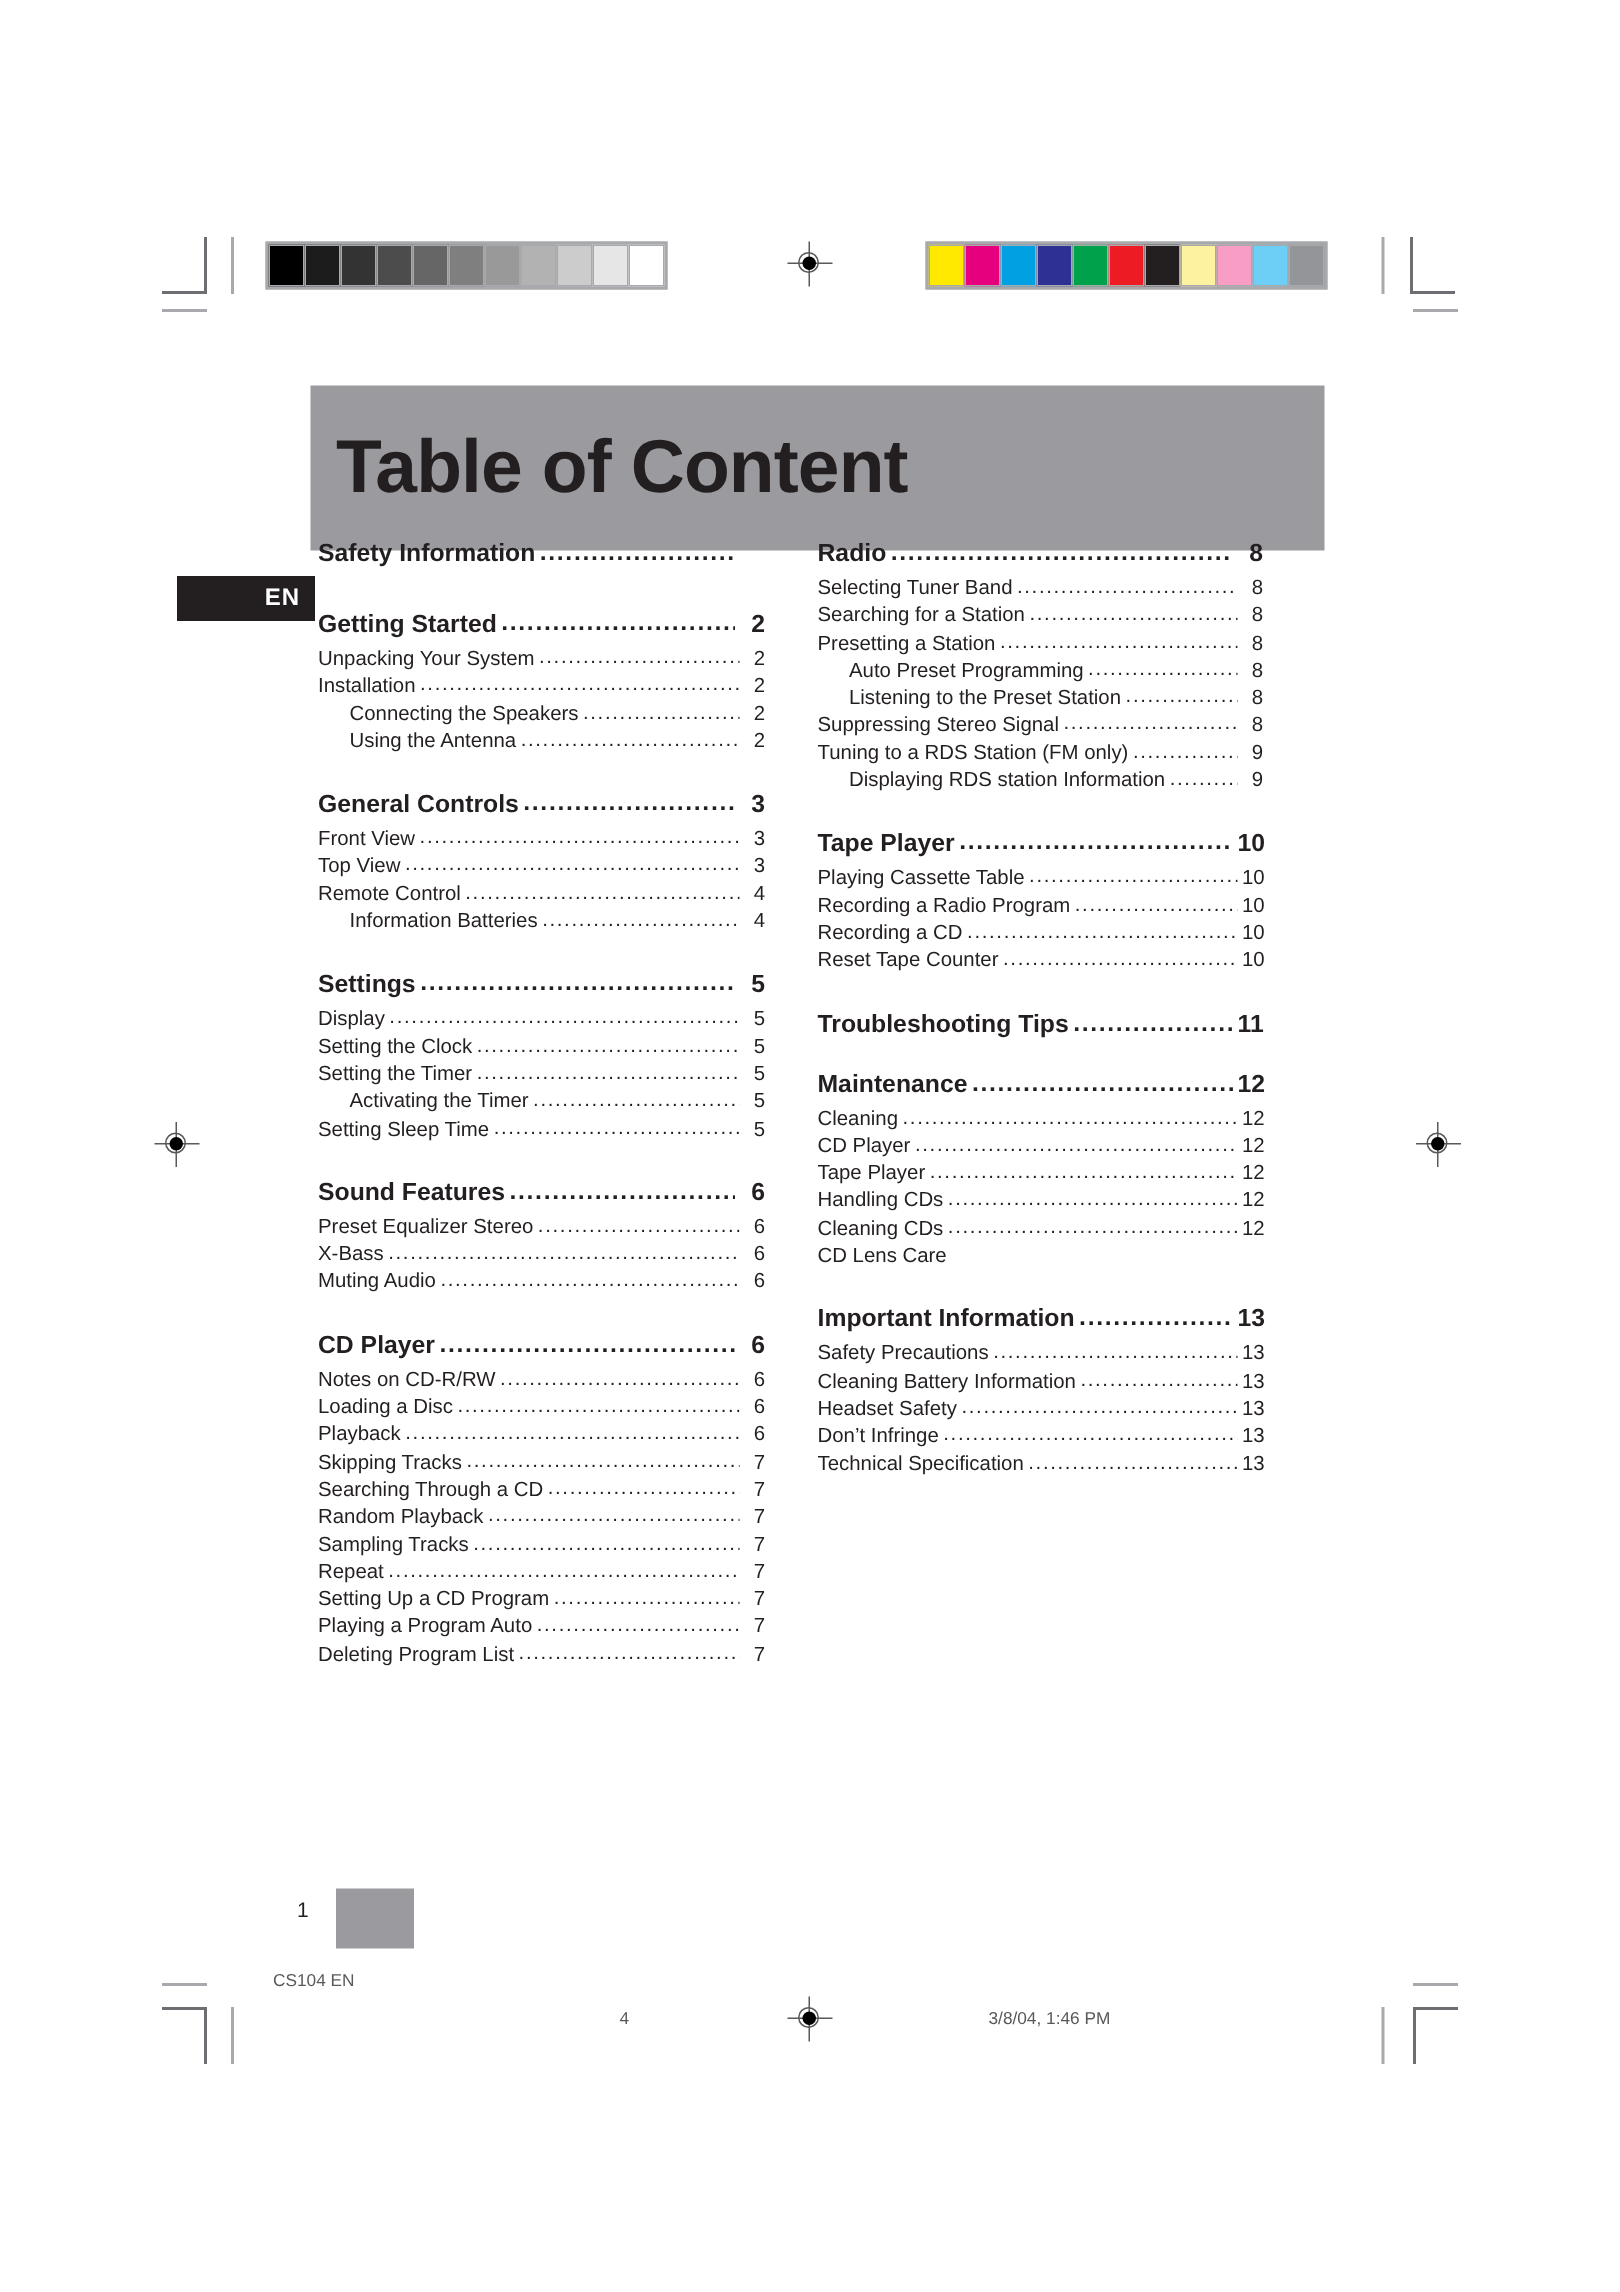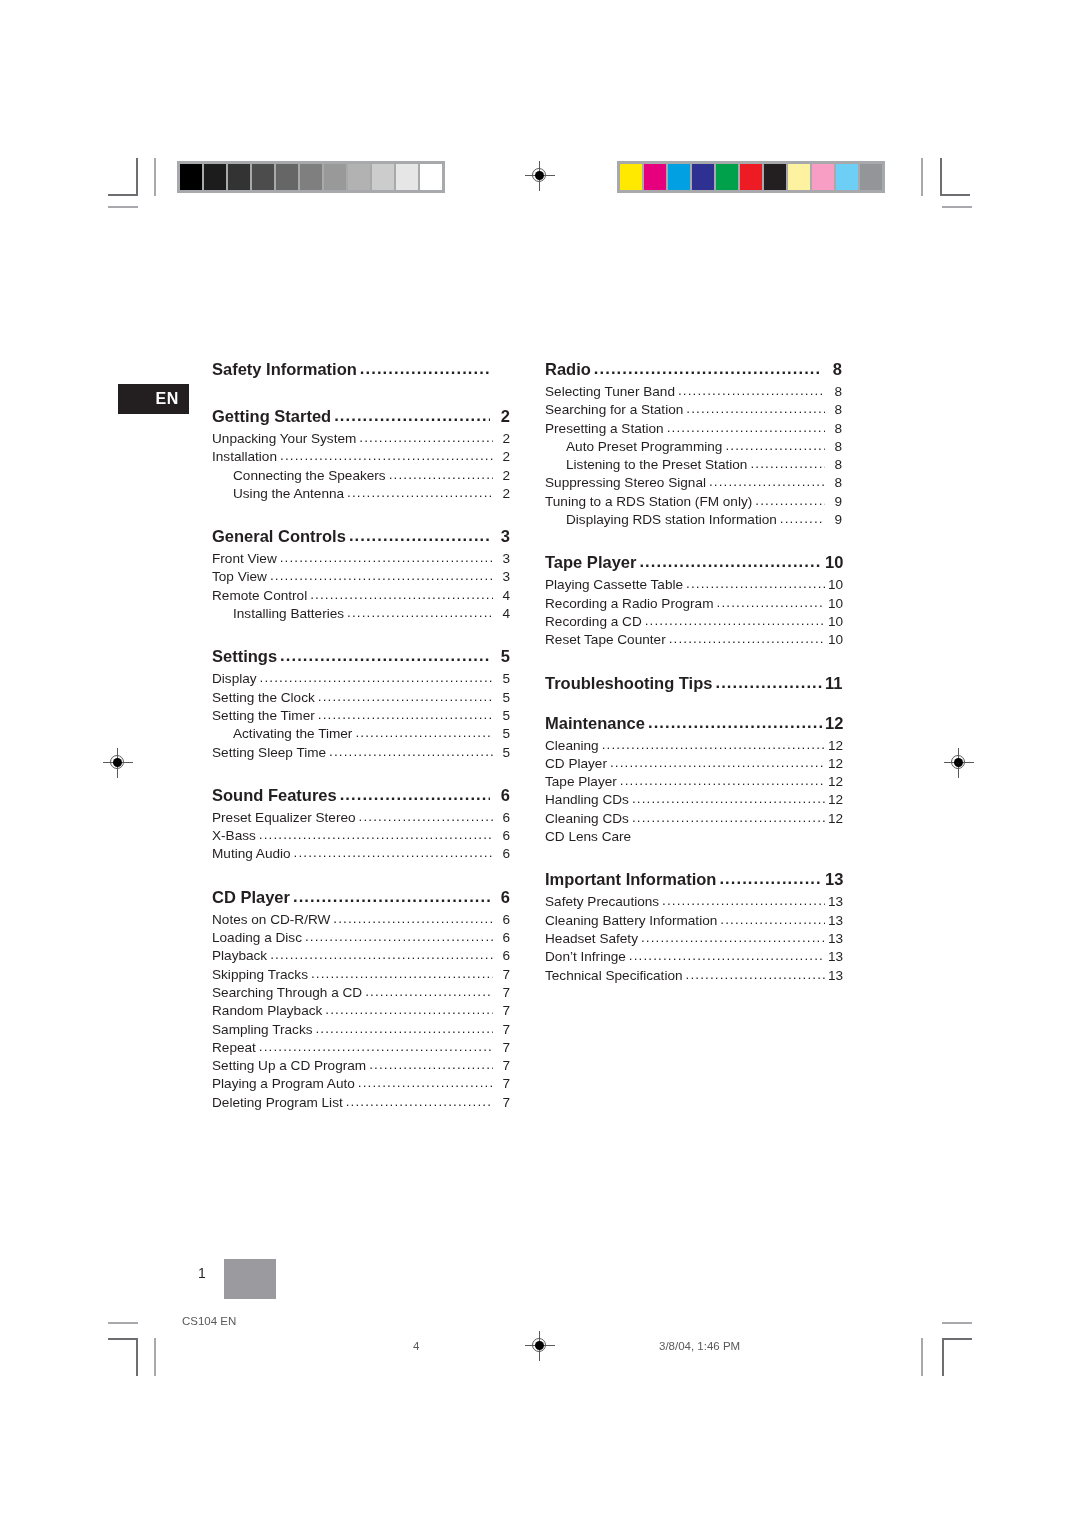--- a/index.html
+++ b/index.html
@@ -41,21 +41,21 @@
   }
   .title-band h1{
     margin:0;position:absolute;left:17px;top:26px;
     font-size:50px;line-height:56px;font-weight:bold;
     letter-spacing:-0.6px;color:#231f20;
     font-family:"Liberation Sans","DejaVu Sans",sans-serif;
   }
 
   
   .lang-badge{
-    position:absolute;left:118px;top:384px;width:71px;height:30px;
+    position:absolute;left:118px;top:384px;width:92px;height:30px;
     background:#231f20;color:#ffffff;
     font-size:16px;font-weight:bold;letter-spacing:0.6px;
     display:flex;align-items:center;justify-content:flex-end;
     padding-right:10px;box-sizing:border-box;
   }
 
   
   .col{position:absolute;top:359px;}
   .col-left{left:212px;width:298px;}
   .col-right{left:545px;width:297px;}
@@ -156,20 +156,23 @@
       <div class="r-ring"></div>
       <div class="r-dot"></div>
   </div>
   <div class="reg" style="left:525px;top:1331px;">
     <div class="r-h"></div>
       <div class="r-v"></div>
       <div class="r-ring"></div>
       <div class="r-dot"></div>
   </div>
 
+  <div class="title-band">
+    <h1>Table of Content</h1>
+  </div>
 
   <div class="lang-badge">
     <span>EN</span>
   </div>
 
   <div class="col col-left" id="col-left">
       <div class="row h-row plain">
         <span class="txt">Safety Information</span>
         <span class="dots">........................................................................................................................</span>
         <span class="pg"></span>
@@ -215,21 +218,21 @@
         <span class="txt">Top View</span>
         <span class="dots">........................................................................................................................</span>
         <span class="pg">3</span>
       </div>
       <div class="row e-row">
         <span class="txt">Remote Control</span>
         <span class="dots">........................................................................................................................</span>
         <span class="pg">4</span>
       </div>
       <div class="row e-row sub">
-        <span class="txt">Installing Batteries</span>
+        <span class="txt">Information Batteries</span>
         <span class="dots">........................................................................................................................</span>
         <span class="pg">4</span>
       </div>
       <div class="gap-lg"></div>
       <div class="row h-row">
         <span class="txt">Settings</span>
         <span class="dots">........................................................................................................................</span>
         <span class="pg">5</span>
       </div>
       <div class="row e-row">

